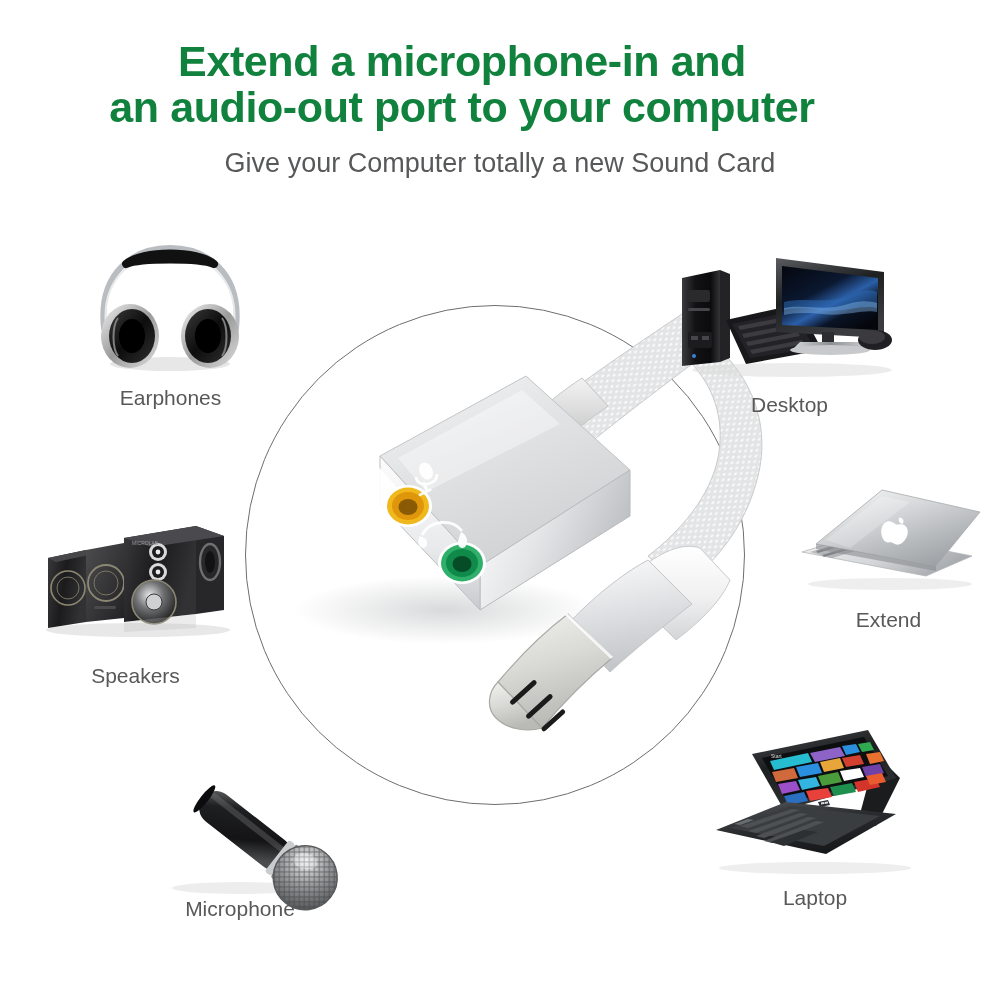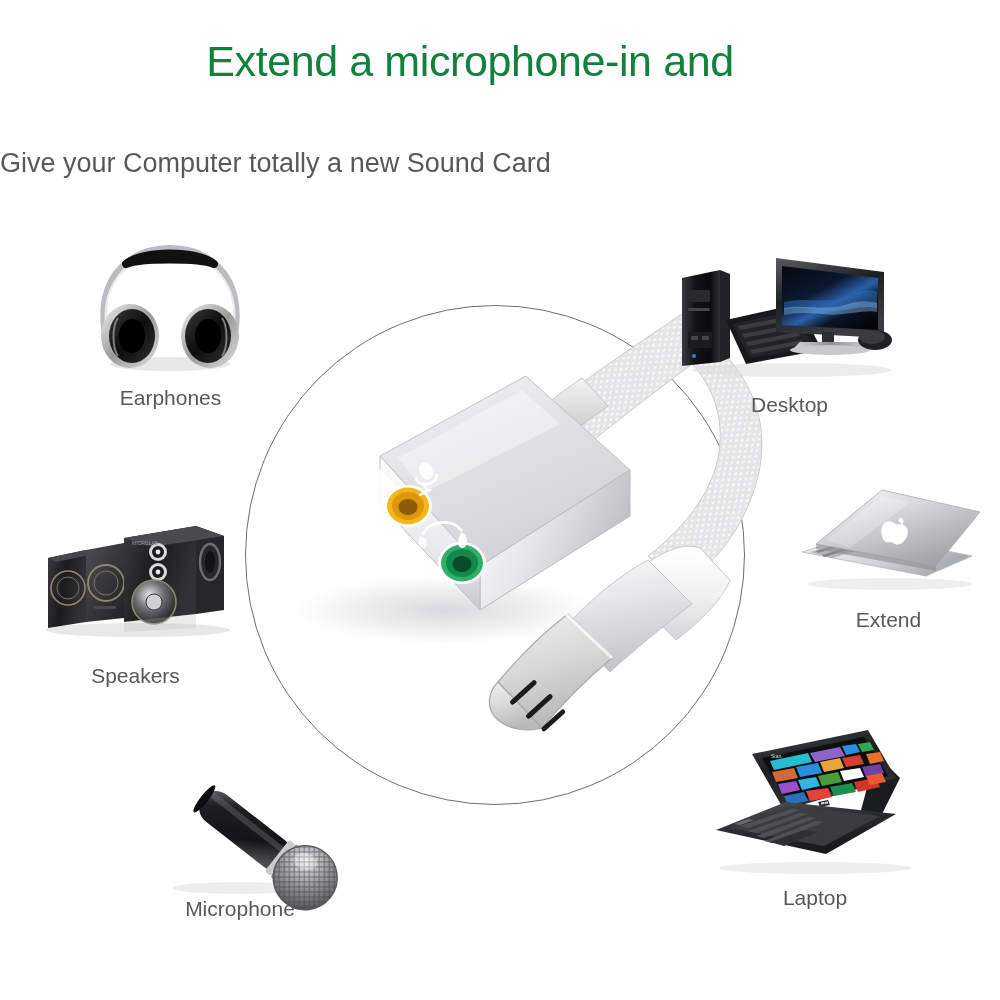--- a/index.html
+++ b/index.html
@@ -6,26 +6,26 @@
   body{
     width:1000px;height:1000px;background:#ffffff;
     font-family:"Liberation Sans",sans-serif;
     overflow:hidden;position:relative;
   }
   .stage{position:absolute;inset:0;width:1000px;height:1000px;}
 
   
   .headline{
     position:absolute;left:0;top:38px;width:924px;text-align:center;
-    font-size:43px;font-weight:normal;line-height:46px;
-    color:#11823d;letter-spacing:-0.4px;padding-left:8px;
+    font-size:43px;font-weight:bold;line-height:46px;
+    color:#11823d;letter-spacing:-0.4px;
   }
   .headline .l2{display:block;}
   .subhead{
-    position:absolute;left:0;top:148px;width:1000px;
+    position:absolute;left:0;top:148px;width:1000px;text-align:center;
     font-size:27px;font-weight:normal;color:#57585a;letter-spacing:0px;
   }
 
   
   .feature{position:absolute;}
   .feature .art{position:relative;}
   .feature .cap{
     text-align:center;font-size:21px;color:#58585a;
     font-family:Liberation Sans, sans-serif;white-space:nowrap;
   }
@@ -61,20 +61,21 @@
   .product{position:absolute;left:230px;top:280px;width:560px;height:540px;}
   svg{display:block;overflow:visible;}
 </style>
 </head>
 <body>
 
 <div class="stage">
 
   <div class="headline">
     <span>Extend a microphone-in and</span>
+    <span class="l2">an audio-out port to your computer</span>
   </div>
   <div class="subhead">Give your Computer totally a new Sound Card</div>
 
   <div class="circle"></div>
 
   <div class="product">
     <svg width="560" height="540" viewBox="0 0 560 540">
       <defs>
         <linearGradient id="bodyTop" x1="0" y1="0" x2="0.55" y2="1">
           <stop offset="0" stop-color="#f4f5f6"></stop>

